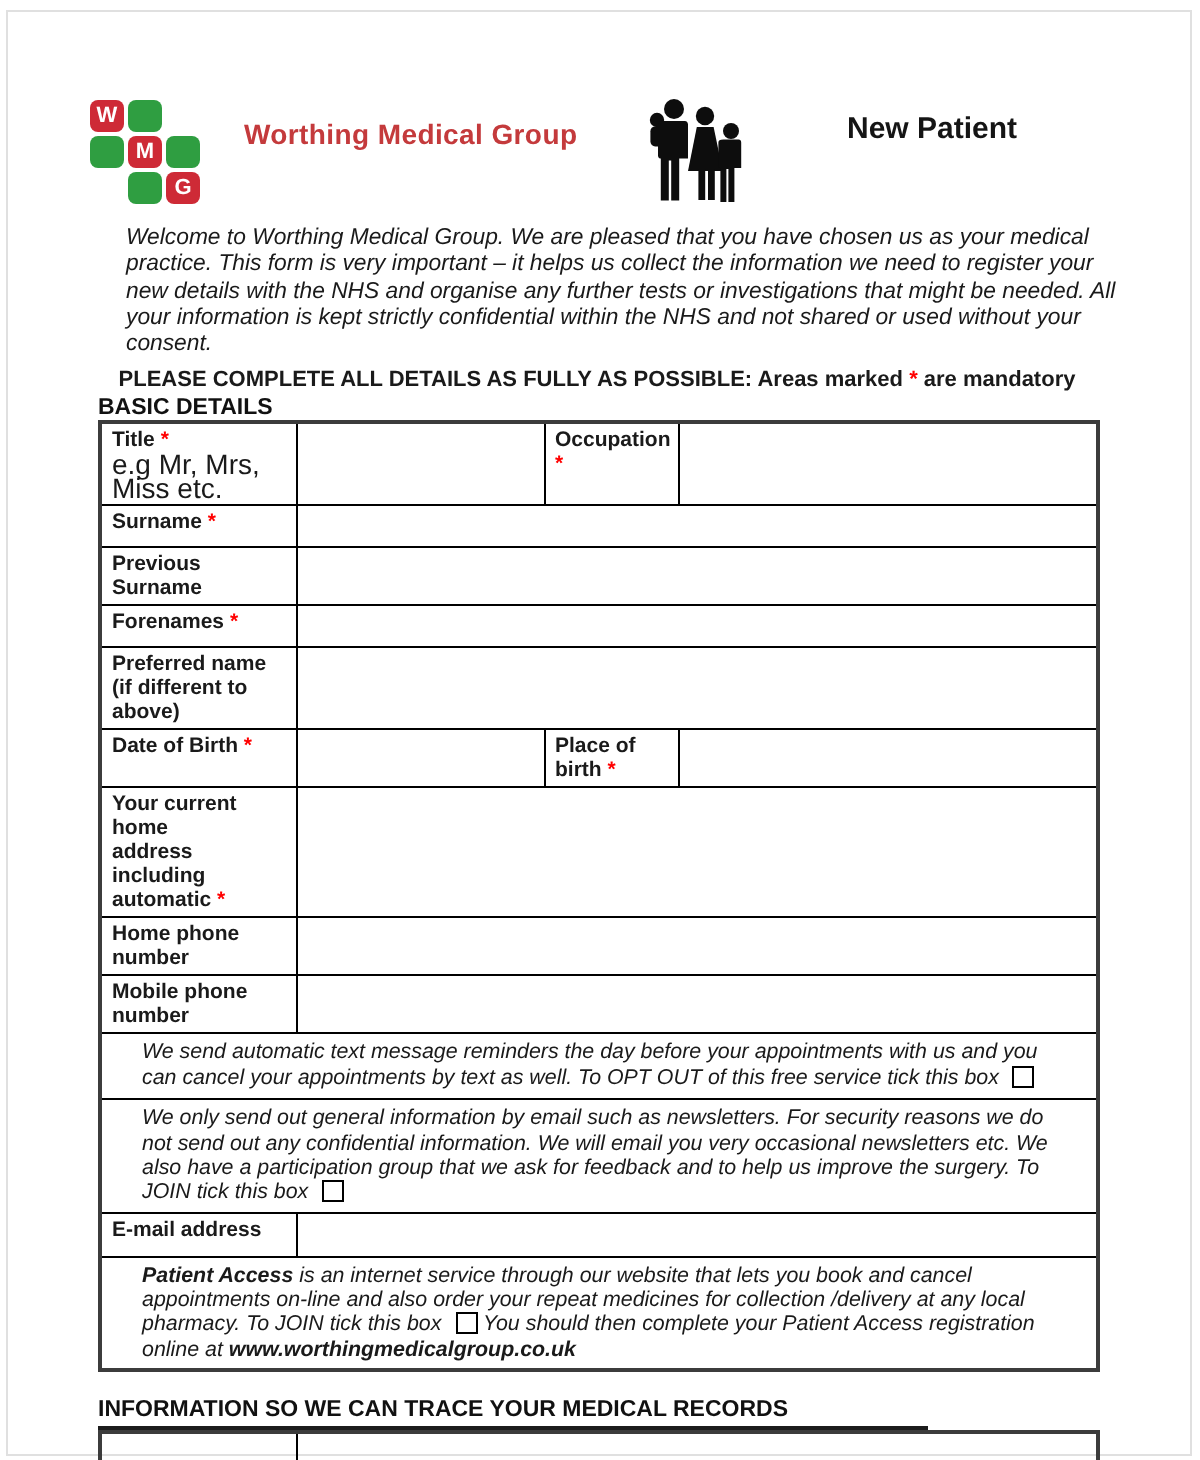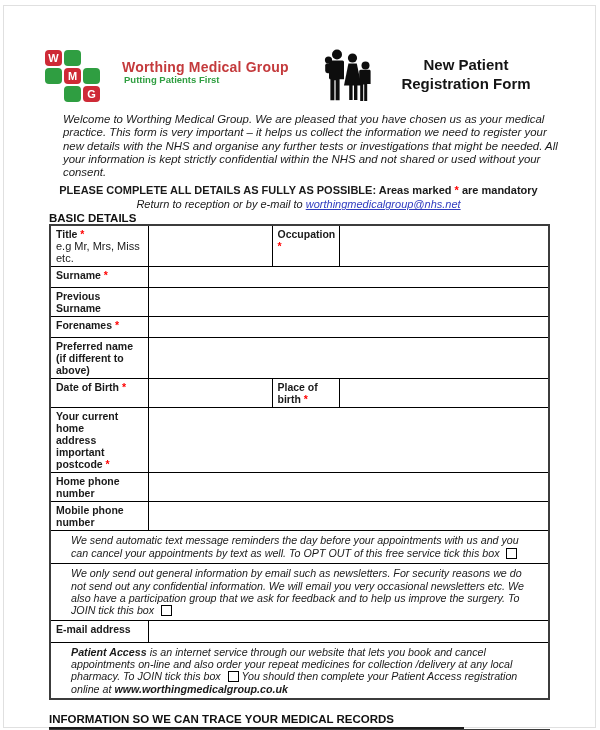--- a/index.html
+++ b/index.html
@@ -42,21 +42,21 @@
 
   .section-h { font-weight:bold; font-size:11.5px; line-height:12px; margin-top:2px; color:#111; }
   .section-h.underlined { width:415px; border-bottom:2px solid #1c1c1c; padding-bottom:2px; margin-top:13px; }
 
   
   table { border-collapse:collapse; width:499px; table-layout:fixed; }
   table { border:2px solid #3c3c3c; }
   td { border:1px solid #000; vertical-align:top; padding:2px 5px; font-size:10.5px; }
   td.lbl { font-weight:bold; line-height:12px; }
   td.note { font-style:italic; font-size:10.7px; line-height:12.3px; padding:3px 20px; }
-  .hint { font-weight:normal; font-size:11px; }
+  .hint { font-weight:normal; font-size:14px; }
   .cb { display:inline-block; width:11px; height:11px; border:1.5px solid #000;
         background:#fff; vertical-align:-2px; margin-left:4px; }
   .b { font-weight:bold; }
 </style>
 </head>
 <body>
 
 <div class="scan-frame"></div>
 
 <div class="content">
@@ -66,50 +66,44 @@
       <div class="sq red" style="grid-column:1;grid-row:1">W</div>
       <div class="sq green" style="grid-column:2;grid-row:1"></div>
       <div class="sq green" style="grid-column:1;grid-row:2"></div>
       <div class="sq red" style="grid-column:2;grid-row:2">M</div>
       <div class="sq green" style="grid-column:3;grid-row:2"></div>
       <div class="sq green" style="grid-column:2;grid-row:3"></div>
       <div class="sq red" style="grid-column:3;grid-row:3">G</div>
     </div>
     <div class="logo-words">
       <div class="org-name">Worthing Medical Group</div>
-      <div class="tagline">Putting Patients First</div>
     </div>
     <svg class="family-icon" width="52" height="57" viewBox="0 0 52 57" fill="#0d0d0d">
       <circle cx="6.5" cy="12" r="3.6"></circle>
         <rect x="3.2" y="15.2" width="6.6" height="10" rx="2.4"></rect>
       <circle cx="15" cy="6.5" r="5"></circle>
       <path d="M9.6 12.5 h10.8 c1 0 1.6 .8 1.6 1.8 v17 h-4.4 v21 h-4 v-20 h-1.2 v20 h-4 v-21 h-0.4 c-0.3 0-1-.6-1-1.5 v-15.5 c0-1 .8-1.8 2.6-1.8 z"></path>
       <circle cx="30.5" cy="10" r="4.6"></circle>
       <path d="M26.4 15.5 h8.4 l4.6 22 h-17.4 z"></path>
       <rect x="27.2" y="36.5" width="3.4" height="15.5"></rect>
         <rect x="32" y="36.5" width="3.4" height="15.5"></rect>
       <circle cx="43.5" cy="17.5" r="4"></circle>
       <path d="M39.7 21.8 h7.6 c.8 0 1.3 .6 1.3 1.4 v12.8 h-3.4 v17 h-3 v-16.5 h-1 v16.5 h-3 v-17 h-0.1 c-0.5 0-.9-.5-.9-1.2 v-11.6 c0-.8 .7-1.4 2.5-1.4 z"></path>
     </svg>
     <div class="form-title">
       <div>New Patient</div>
-      <div>Registration Form</div>
     </div>
   </div>
 
   <div class="intro">Welcome to Worthing Medical Group. We are pleased that you have chosen us as your medical practice. This form is very important – it helps us collect the information we need to register your new details with the NHS and organise any further tests or investigations that might be needed. All your information is kept strictly confidential within the NHS and not shared or used without your consent.</div>
 
   <div class="mandatory">
     <span>PLEASE COMPLETE ALL DETAILS AS FULLY AS POSSIBLE: Areas marked</span>
     <span class="req">*</span>
     <span>are mandatory</span>
-  </div>
-  <div class="return-line">
-    <span>Return to reception or by e-mail to</span>
-    <a href="#">worthingmedicalgroup@nhs.net</a>
   </div>
 
   <div class="section-h">BASIC DETAILS</div>
 
   <table>
     <colgroup>
         <col style="width:98px">
         <col style="width:124px">
         <col style="width:67px">
         <col style="width:210px">
@@ -163,21 +157,21 @@
         <span>Place of birth</span>
         <span class="req">*</span>
       </td>
       <td></td>
     </tr>
     <tr style="height:57px">
       <td class="lbl">
         <div>Your current  home</div>
         <div>address</div>
         <div>
-          <span>important postcode</span>
+          <span>including automatic</span>
           <span class="req">*</span>
         </div>
       </td>
       <td colspan="3"></td>
     </tr>
     <tr style="height:22px">
       <td class="lbl">Home phone number</td>
       <td colspan="3"></td>
     </tr>
     <tr style="height:23px">

